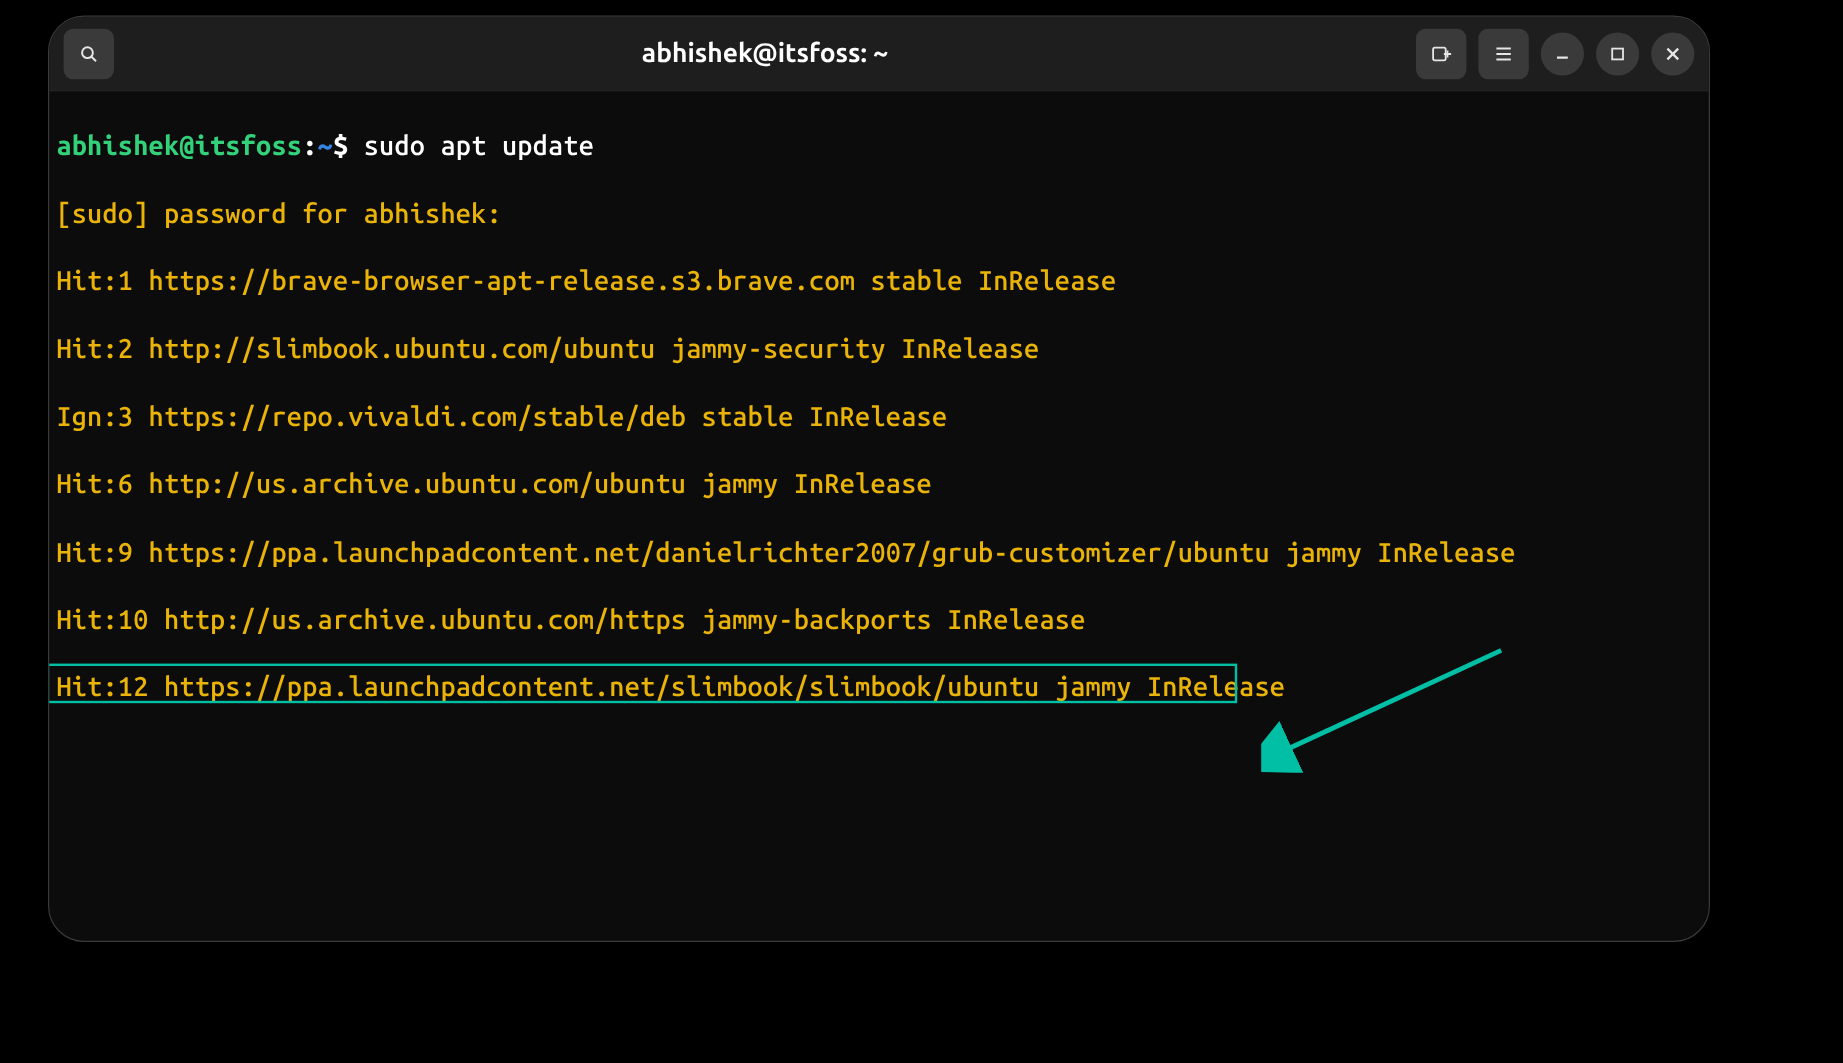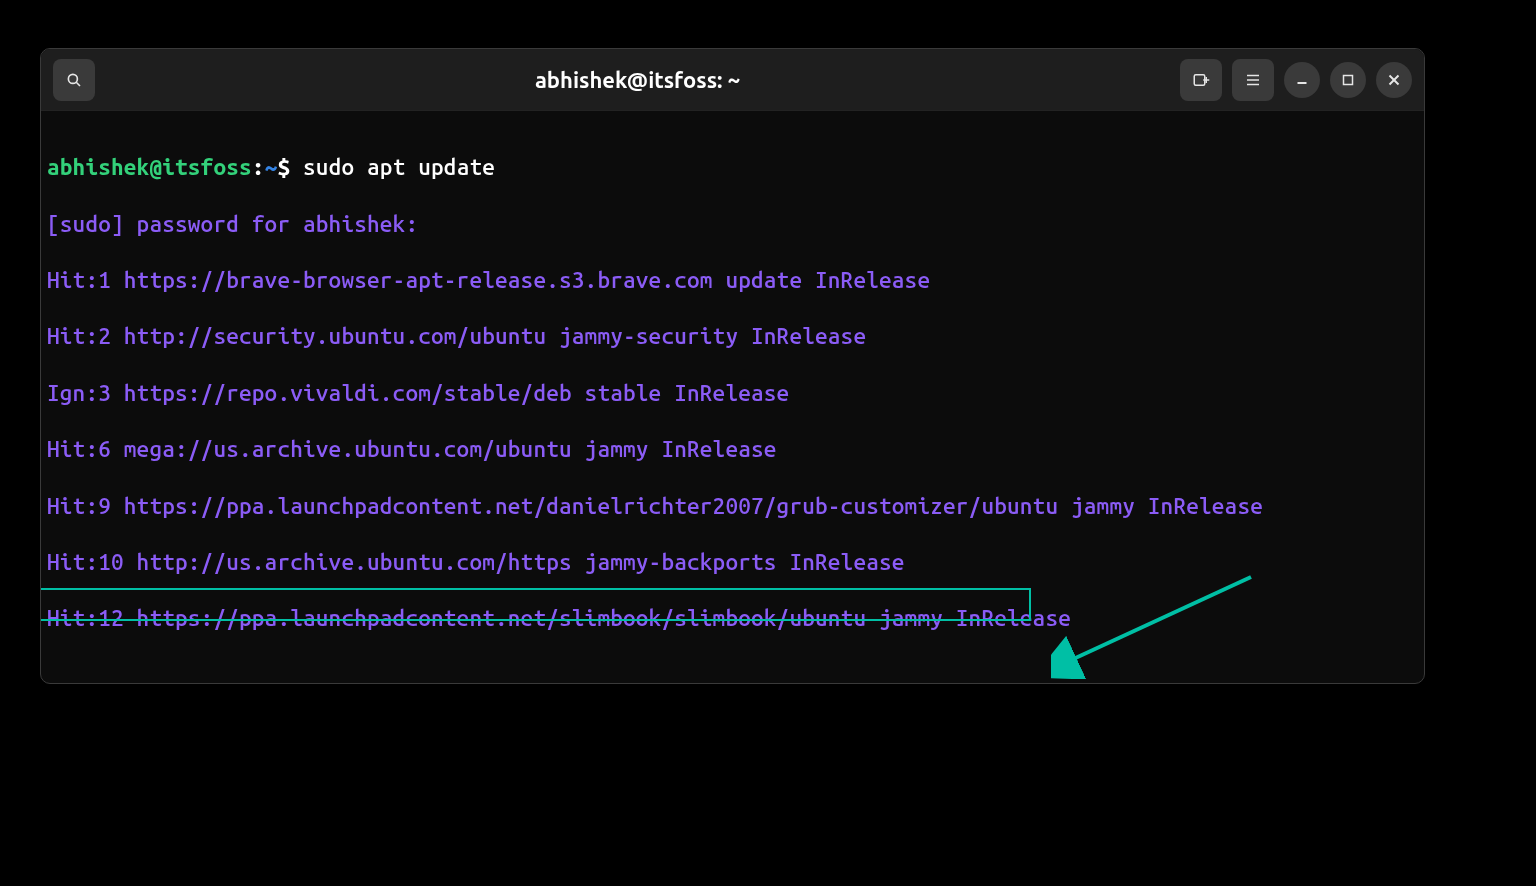--- a/index.html
+++ b/index.html
@@ -1,24 +1,24 @@
 <!DOCTYPE html>
 <html><head>
 <meta charset="utf-8">
 <style>
   * { margin: 0; padding: 0; box-sizing: border-box; }
   html, body { width: 1536px; height: 886px; background: #000; font-family: 'Ubuntu Mono', 'DejaVu Sans Mono', monospace; overflow: hidden; }
   .window {
     position: absolute;
     left: 40px;
-    top: 48px;
+    top: 13px;
     width: 1385px;
-    height: 636px;
+    height: 772px;
     background: #0c0c0c;
-    border-radius: 10px;
+    border-radius: 30px;
     overflow: hidden;
     border: 1px solid #3a3a3a;
   }
   .titlebar {
     height: 62px;
     background: #1e1e1e;
     display: flex;
     align-items: center;
     padding: 0 12px;
     border-bottom: 1px solid #232323;
@@ -36,34 +36,34 @@
   .tb-circle {
     width: 36px; height: 36px;
     background: #3a3a3a;
     border-radius: 50%;
     display: flex; align-items: center; justify-content: center;
     color: #e6e6e6;
     cursor: pointer;
   }
   .tb-btn svg, .tb-circle svg { width: 18px; height: 18px; }
   .terminal-body {
-    padding: 14px 6px;
+    padding: 4px 6px;
     color: #ffffff;
     font-size: 22.5px;
     line-height: 28.2px;
     font-weight: 500;
     letter-spacing: 0.2px;
     white-space: pre;
     position: relative;
     height: calc(100% - 62px);
   }
   .prompt-user { color: #33d17a; font-weight: bold; }
   .prompt-path { color: #3584e4; font-weight: bold; }
   .prompt-symbol { color: #fff; font-weight: bold; }
-  .output-line { color: #8b5cf6; }
+  .output-line { color: #eab308; }
   .highlight-box {
     position: absolute;
     border: 2.5px solid #00bfa5;
     pointer-events: none;
   }
   .arrow {
     position: absolute;
     pointer-events: none;
   }
 </style>
@@ -111,24 +111,24 @@
             <line x1="6" y1="6" x2="18" y2="18"></line>
             <line x1="6" y1="18" x2="18" y2="6"></line>
           </svg>
       </div>
     </div>
   </div>
 
   <div class="terminal-body">
 <div><span class="prompt-user">abhishek@itsfoss</span><span class="prompt-symbol">:</span><span class="prompt-path">~</span><span class="prompt-symbol">$</span> <span>sudo apt update</span></div>
 <div class="output-line">[sudo] password for abhishek:</div>
-<div class="output-line">Hit:1 https://brave-browser-apt-release.s3.brave.com update InRelease</div>
-<div class="output-line">Hit:2 http://security.ubuntu.com/ubuntu jammy-security InRelease</div>
+<div class="output-line">Hit:1 https://brave-browser-apt-release.s3.brave.com stable InRelease</div>
+<div class="output-line">Hit:2 http://slimbook.ubuntu.com/ubuntu jammy-security InRelease</div>
 <div class="output-line">Ign:3 https://repo.vivaldi.com/stable/deb stable InRelease</div>
-<div class="output-line">Hit:6 mega://us.archive.ubuntu.com/ubuntu jammy InRelease</div>
+<div class="output-line">Hit:6 http://us.archive.ubuntu.com/ubuntu jammy InRelease</div>
 <div class="output-line">Hit:9 https://ppa.launchpadcontent.net/danielrichter2007/grub-customizer/ubuntu jammy InRelease</div>
 <div class="output-line">Hit:10 http://us.archive.ubuntu.com/https jammy-backports InRelease</div>
 <div class="output-line">Hit:12 https://ppa.launchpadcontent.net/slimbook/slimbook/ubuntu jammy InRelease</div>
 
 
 
 
 
 
 

